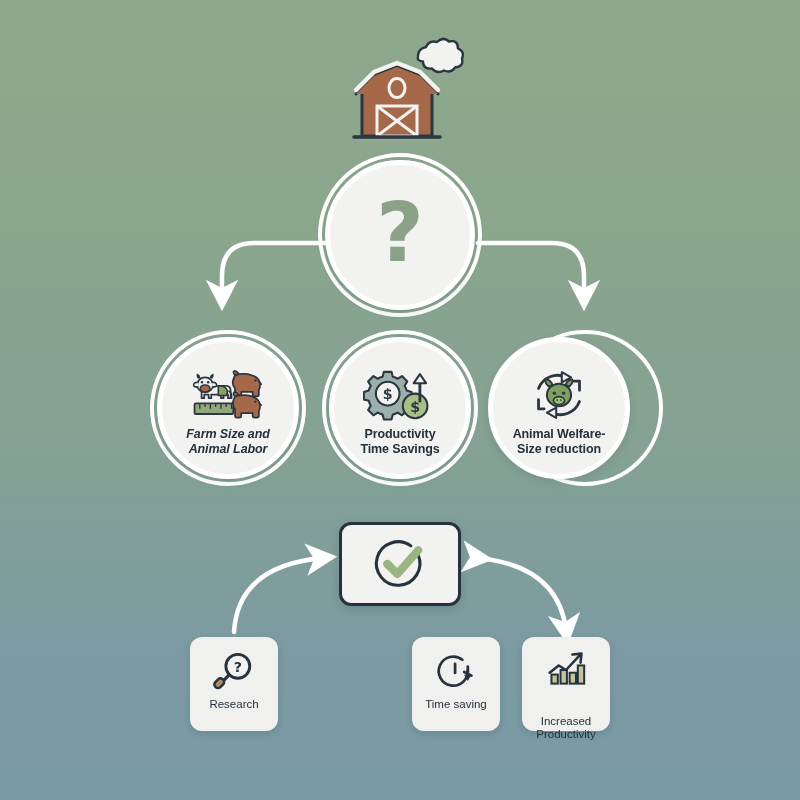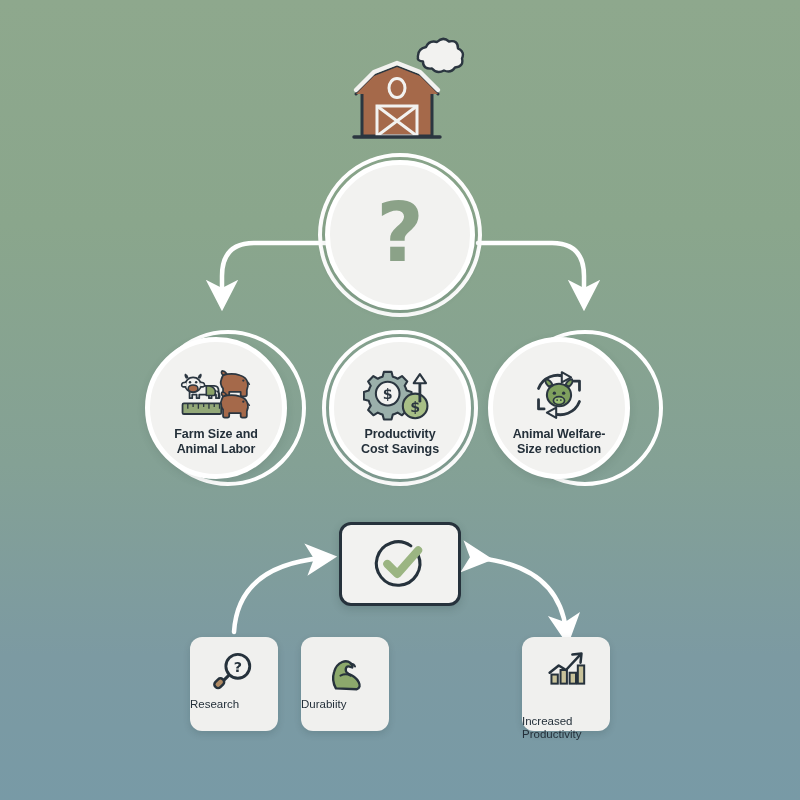--- a/index.html
+++ b/index.html
@@ -106,21 +106,21 @@
     margin-top: 5px;
     font-size: 12.5px;
     font-weight: bold;
     line-height: 1.18;
     color: #24303a;
     text-align: center;
     width: 124px;
     letter-spacing: -0.1px;
   }
 
-  #factor-0 { left: 145px; top: 337px; }
+  #factor-0 { left: 157px; top: 337px; font-style: italic; }
   #factor-0-ring { left: 150px; top: 330px; }
   #factor-1 { left: 329px; top: 337px; }
   #factor-1-ring { left: 322px; top: 330px; }
   #factor-2 { left: 488px; top: 337px; }
   #factor-2-ring { left: 507px; top: 330px; }
 
   
   .check-card {
     position: absolute;
     left: 339px;
@@ -155,21 +155,21 @@
     width: 48px;
     height: 44px;
     display: flex;
     align-items: center;
     justify-content: center;
   }
   .benefit-label {
     margin-top: 4px;
     font-size: 11.5px;
     color: #24303a;
-    text-align: left;
+    text-align: center;
     line-height: 1.15;
     width: 88px;
   }
 
   #benefit-0 { left: 190px; }
   #benefit-1 { left: 301px; }
   #benefit-2 { left: 412px; }
   #benefit-3 { left: 522px; gap: 21px; }
 </style>
 </head>
@@ -278,21 +278,21 @@
 
         <circle cx="55" cy="39" r="13" fill="#a8bf86" stroke="#2b3640" stroke-width="2.2"></circle>
         <text x="55" y="45" text-anchor="middle" font-family="DejaVu Sans, sans-serif" font-size="15" font-weight="bold" fill="#2b3640">$</text>
 
         <path d="M60,34 L60,10" stroke="#2b3640" stroke-width="3" stroke-linecap="round" fill="none"></path>
         <path d="M53.5,15 L60,5.5 L66.5,15 Z" fill="#f2f2f0" stroke="#2b3640" stroke-width="2.2" stroke-linejoin="round"></path>
       </svg>
     </div>
     <div class="factor-label">
       <span>Productivity</span><br>
-      <span>Cost Savings</span>
+      <span>Time Savings</span>
     </div>
   </div>
 
   <div class="factor-ring" id="factor-2-ring"></div>
   <div class="factor" id="factor-2">
     <div class="factor-icon">
       <svg viewBox="0 0 64 58" width="62" height="54">
 
         <path d="M10,22 A22,22 0 0 1 40,10" fill="none" stroke="#2b3640" stroke-width="3" stroke-linecap="round"></path>
         <path d="M35,4.5 L45,10 L35,15.5 Z" fill="#f2f2f0" stroke="#2b3640" stroke-width="2.2" stroke-linejoin="round"></path>
@@ -331,33 +331,34 @@
         <text x="27" y="22" text-anchor="middle" font-family="DejaVu Sans, sans-serif" font-size="15" font-weight="bold" fill="#26323c">?</text>
         <path d="M17,26 L9,34" stroke="#26323c" stroke-width="3.2" stroke-linecap="round"></path>
         <rect x="2" y="30" width="11" height="7.5" rx="3.4" transform="rotate(-45 7.5 33.7)" fill="#b08a63" stroke="#26323c" stroke-width="2.6"></rect>
       </svg>
     </div>
     <div class="benefit-label">
       <span>Research</span>
     </div>
   </div>
 
-  <div class="benefit" id="benefit-1">
+
+  <div class="benefit" id="benefit-2">
     <div class="benefit-icon">
       <svg viewBox="0 0 46 44" width="42" height="40">
-        <path d="M13,40 q-5,-9 -2,-18 q2,-8 9,-11 q5,-2 9,1 q3,2 2,5 l-3,-1 q-3,-1 -4,2 q-1,4 3,6 q8,3 11,9 q3,6 -2,8 l-23,-1 z" fill="#8ca96c" stroke="#26323c" stroke-width="2.6" stroke-linejoin="round"></path>
-        <path d="M18,26 q6,-3 11,0" fill="none" stroke="#26323c" stroke-width="2.2" stroke-linecap="round"></path>
-        <path d="M29,13 q4,0 5,3" fill="none" stroke="#26323c" stroke-width="2.2" stroke-linecap="round"></path>
+        <path d="M36,20 A16,16 0 1 1 30,8.5" fill="none" stroke="#26323c" stroke-width="3" stroke-linecap="round"></path>
+        <path d="M36,16 L36,26 M32,22 L40,26" fill="none" stroke="#26323c" stroke-width="3" stroke-linecap="round" stroke-linejoin="round"></path>
+        <path d="M40,25 L36,32 L32,25 Z" fill="#26323c"></path>
+        <path d="M22,13 L22,23" stroke="#26323c" stroke-width="3" stroke-linecap="round"></path>
       </svg>
     </div>
     <div class="benefit-label">
-      <span>Durabiity</span>
-    </div>
-  </div>
-
+      <span>Time saving</span>
+    </div>
+  </div>
 
   <div class="benefit" id="benefit-3">
     <div class="benefit-icon">
       <svg viewBox="0 0 46 44" width="42" height="40">
         <rect x="7" y="27" width="7" height="10" fill="#c8c29a" stroke="#26323c" stroke-width="2.2"></rect>
         <rect x="17" y="22" width="7" height="15" fill="#c8c29a" stroke="#26323c" stroke-width="2.2"></rect>
         <rect x="27" y="25" width="7" height="12" fill="#c8c29a" stroke="#26323c" stroke-width="2.2"></rect>
         <rect x="36" y="17" width="7" height="20" fill="#c8c29a" stroke="#26323c" stroke-width="2.2"></rect>
         <path d="M5,25 L15,17 L23,22 L38,6" fill="none" stroke="#26323c" stroke-width="2.8" stroke-linecap="round" stroke-linejoin="round"></path>
         <path d="M30,5 L40,4 L39,14" fill="none" stroke="#26323c" stroke-width="2.8" stroke-linecap="round" stroke-linejoin="round"></path>

